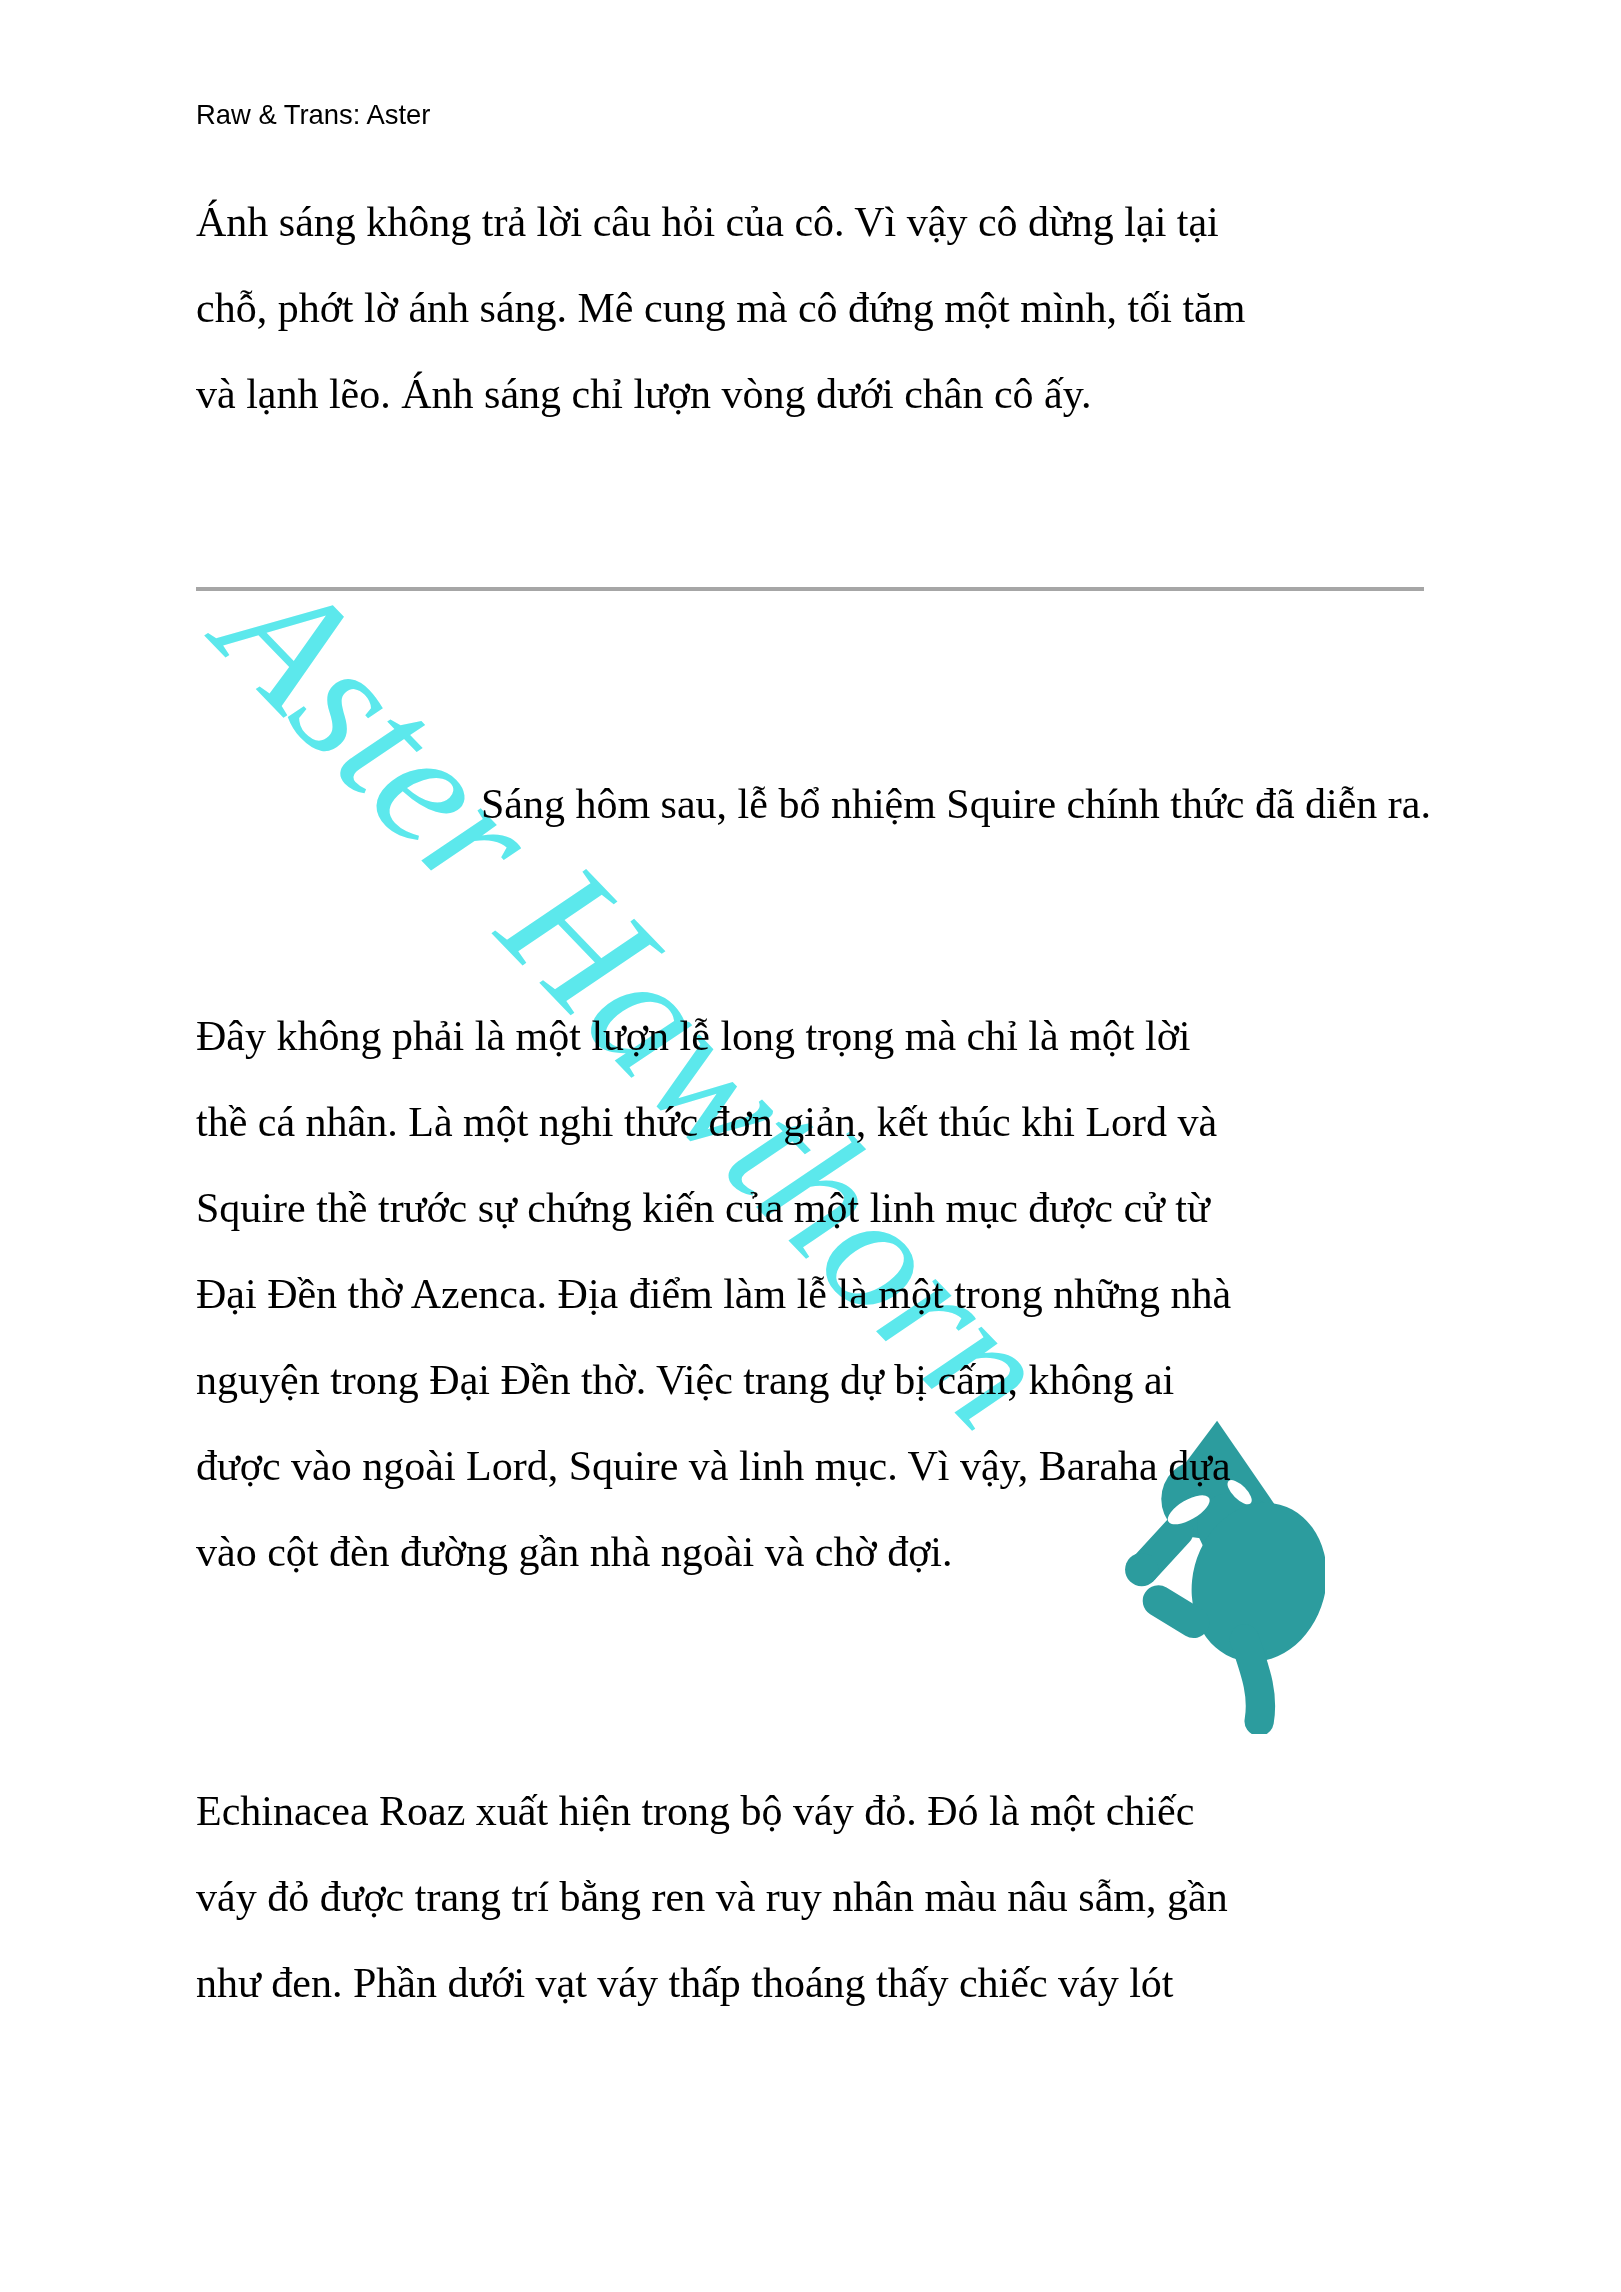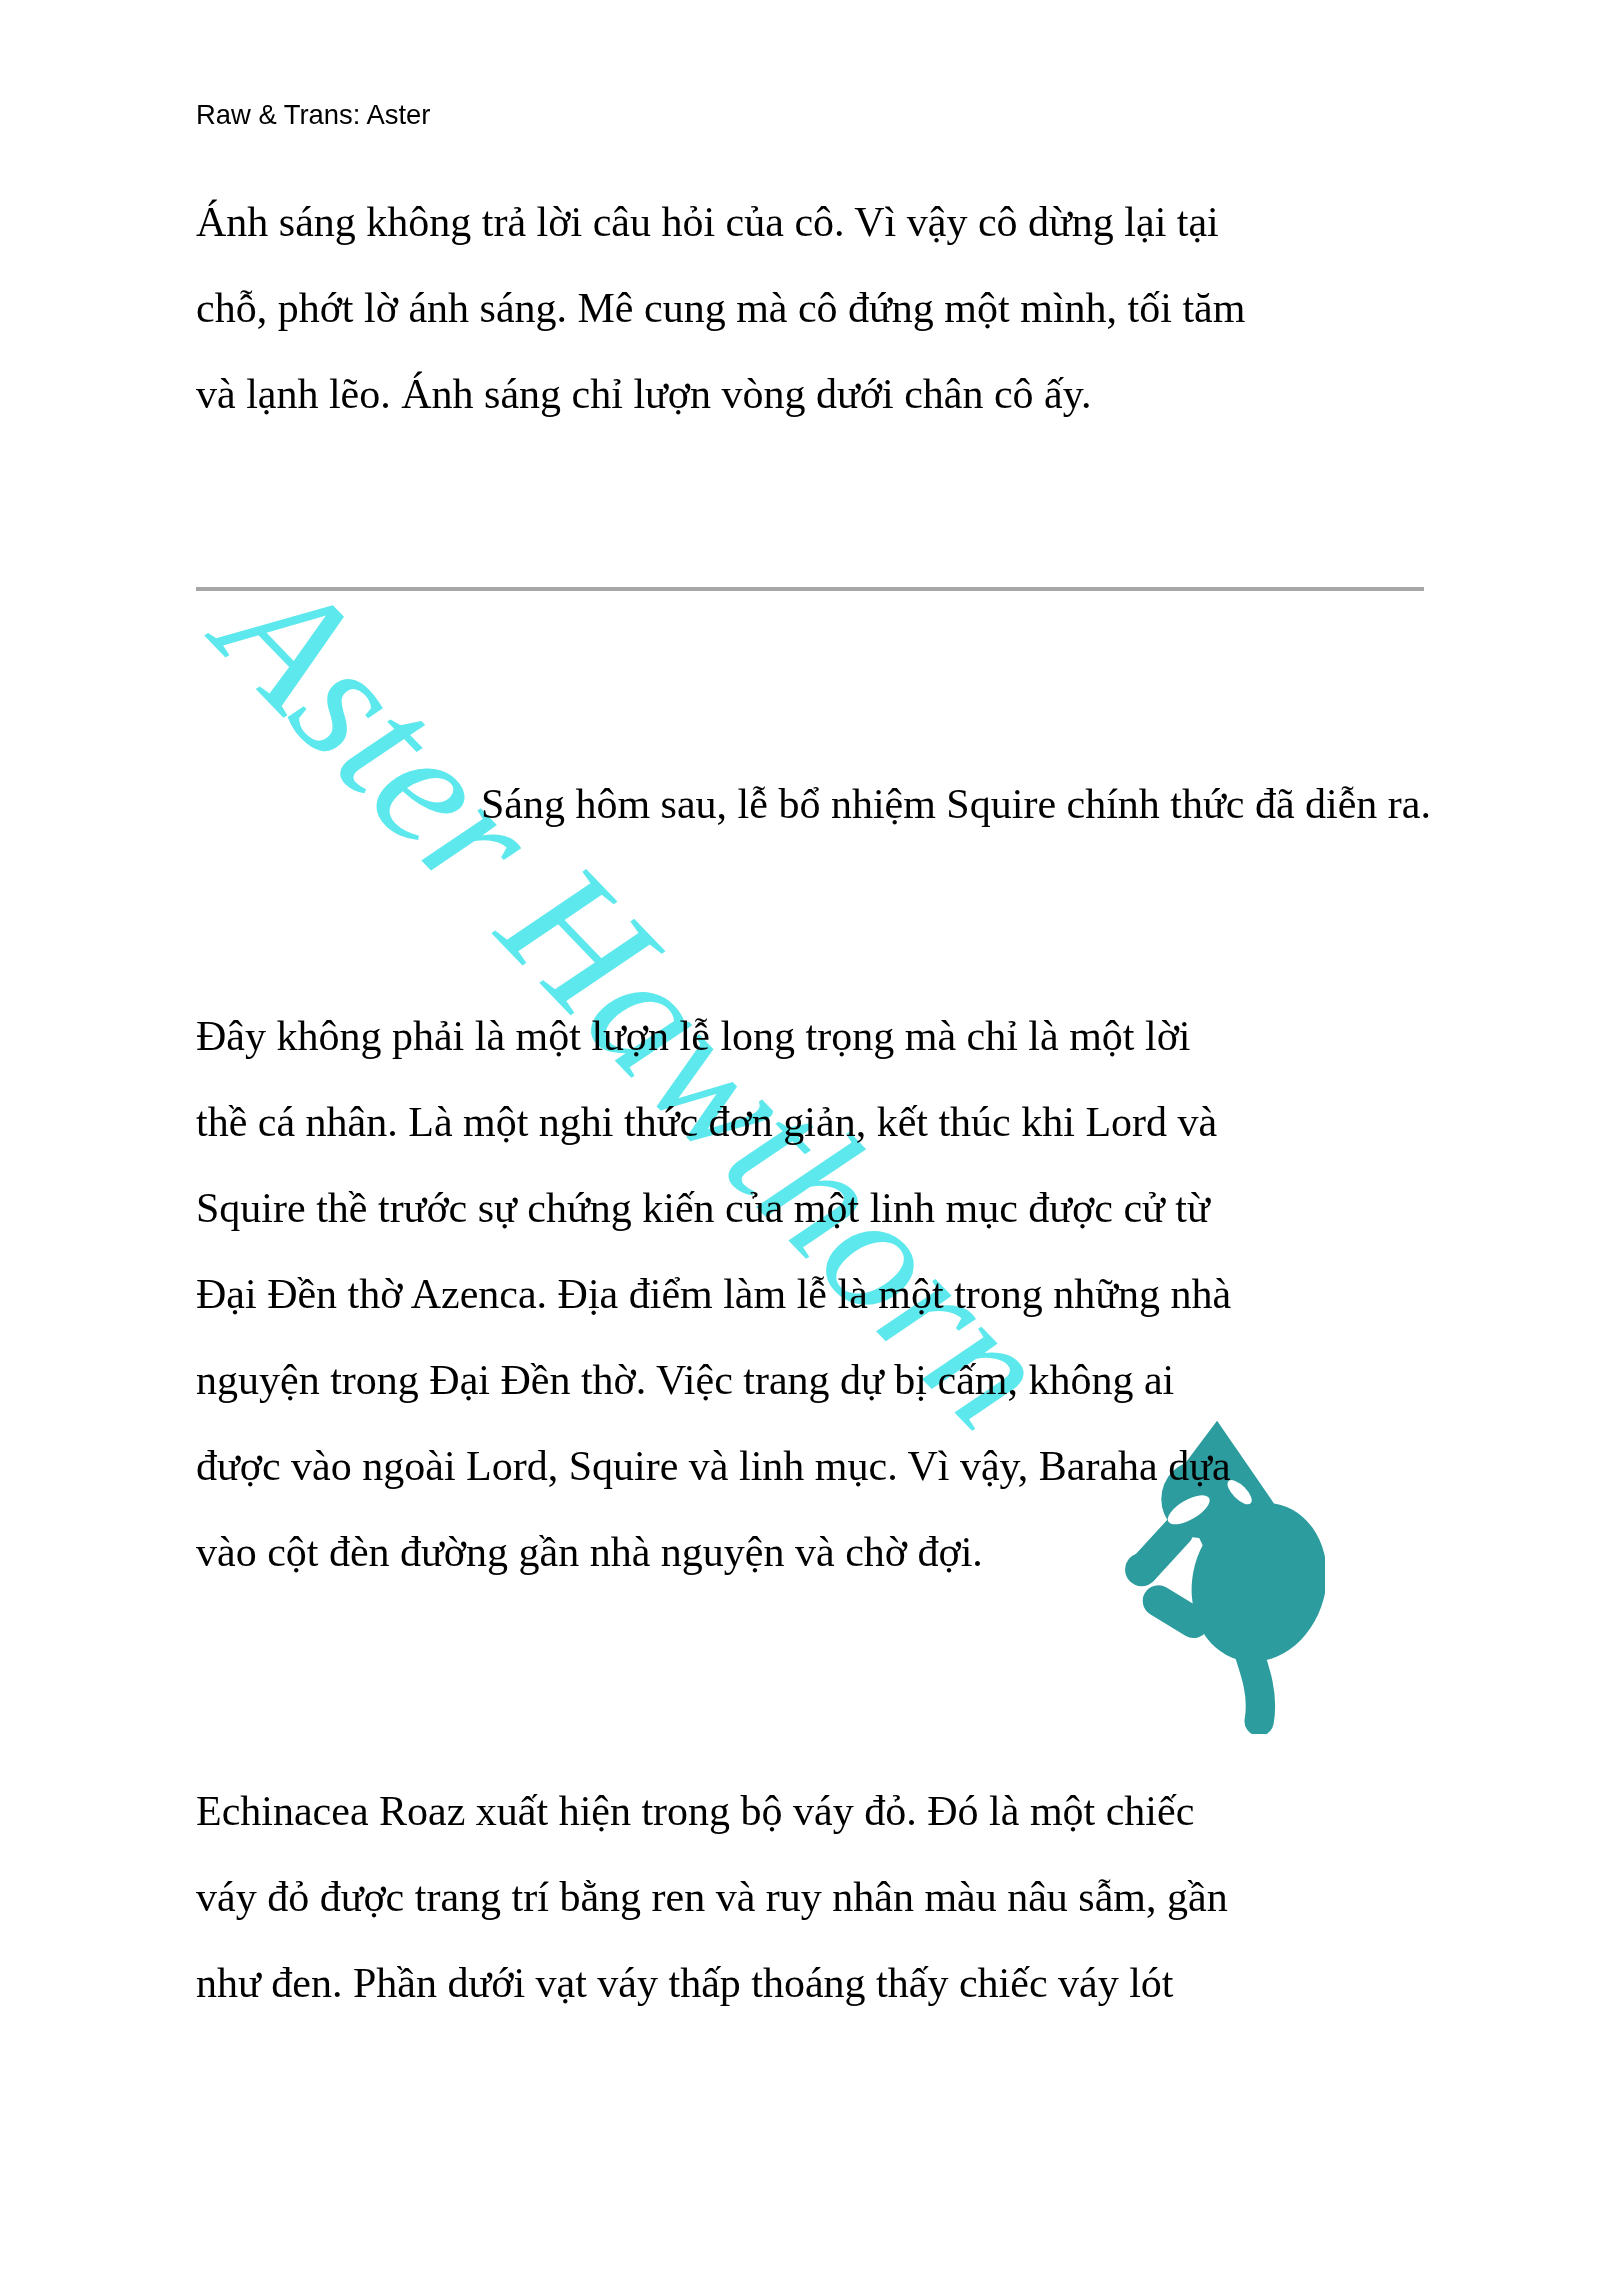--- a/index.html
+++ b/index.html
@@ -110,21 +110,21 @@
     <div class="line">Sáng hôm sau, lễ bổ nhiệm Squire chính thức đã diễn ra.</div>
   </div>
 
   <div class="para p3">
     <div class="line">Đây không phải là một lượn lễ long trọng mà chỉ là một lời</div>
     <div class="line">thề cá nhân. Là một nghi thức đơn giản, kết thúc khi Lord và</div>
     <div class="line">Squire thề trước sự chứng kiến của một linh mục được cử từ</div>
     <div class="line">Đại Đền thờ Azenca. Địa điểm làm lễ là một trong những nhà</div>
     <div class="line">nguyện trong Đại Đền thờ. Việc trang dự bị cấm, không ai</div>
     <div class="line">được vào ngoài Lord, Squire và linh mục. Vì vậy, Baraha dựa</div>
-    <div class="line">vào cột đèn đường gần nhà nguyện và chờ đợi.</div>
+    <div class="line">vào cột đèn đường gần nhà ngoài và chờ đợi.</div>
   </div>
 
   <div class="para p4">
     <div class="line">Echinacea Roaz xuất hiện trong bộ váy đỏ. Đó là một chiếc</div>
     <div class="line">váy đỏ được trang trí bằng ren và ruy nhân màu nâu sẫm, gần</div>
     <div class="line">như đen. Phần dưới vạt váy thấp thoáng thấy chiếc váy lót</div>
   </div>
 
 </div>
 

